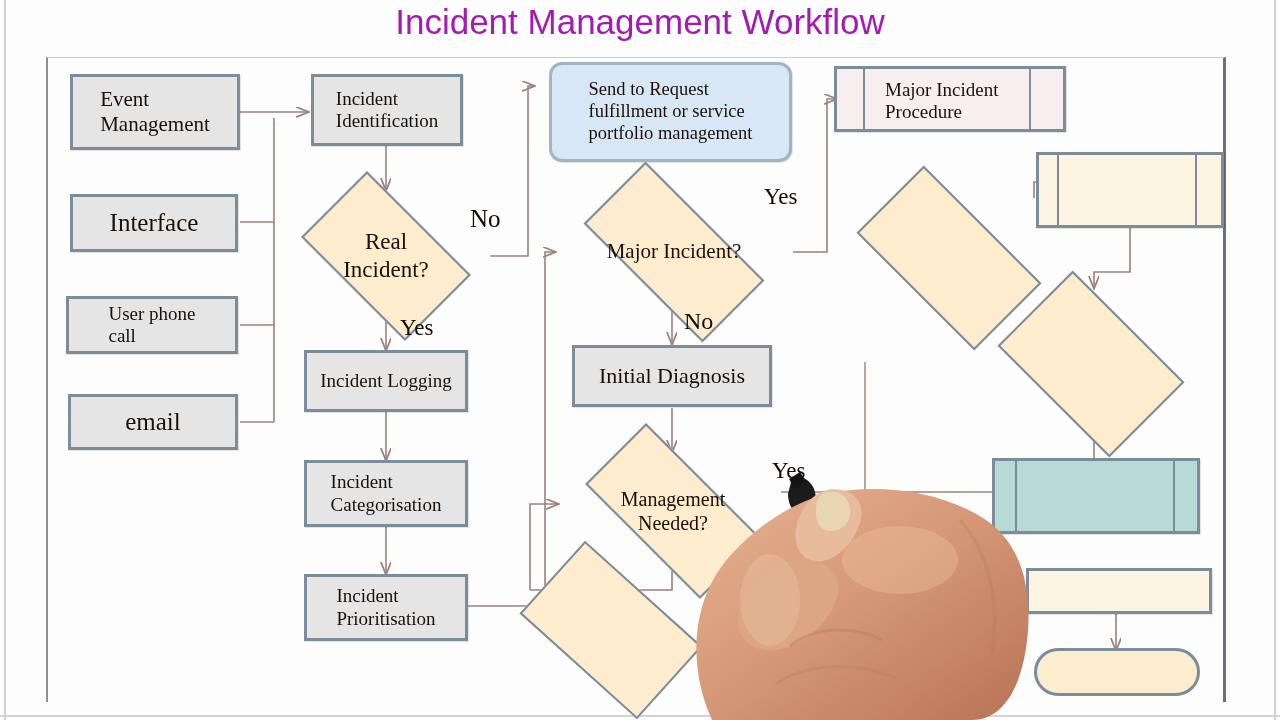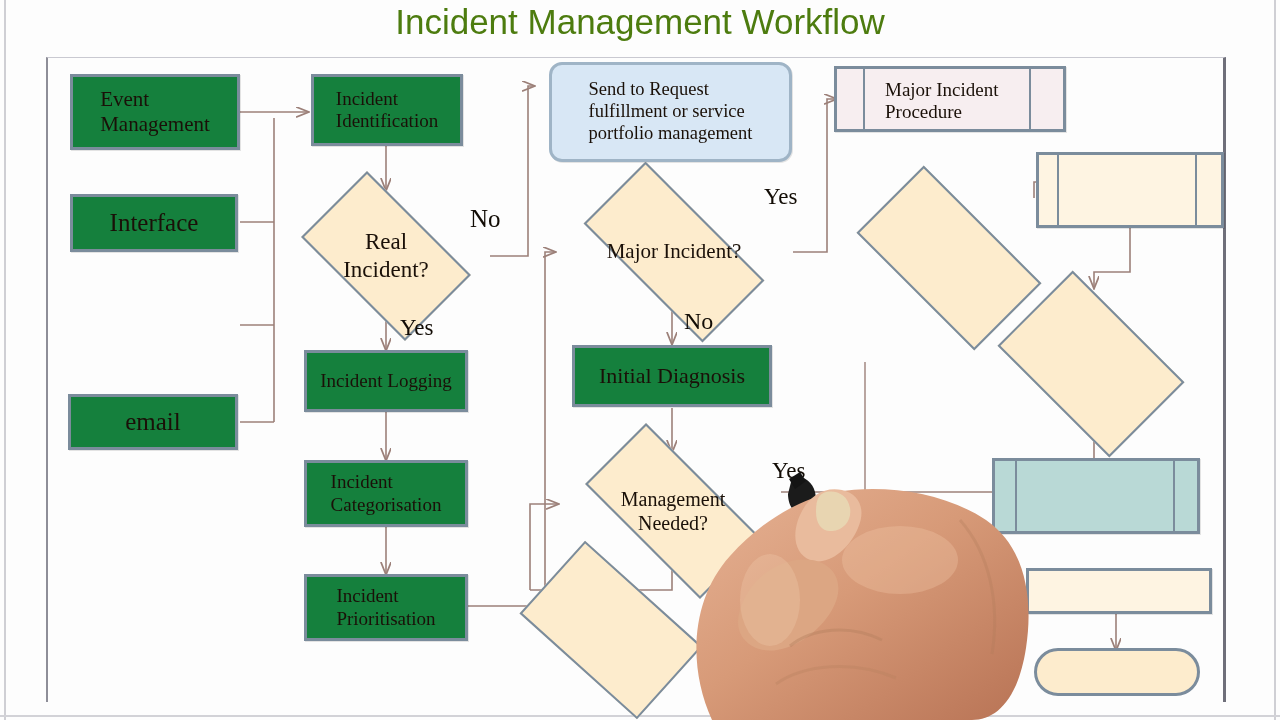--- a/index.html
+++ b/index.html
@@ -38,40 +38,40 @@
     border-top: 1.5px solid #c9c9d1;
     border-right: 3px solid #6f6f7a;
     background: transparent;
   }
 
   
   .title {
     position: absolute;
     left: 0; right: 0; top: 2px;
     text-align: center;
-    color: #4d7c0f;
+    color: #a21caf;
     font-size: 35px;
     font-family: "Liberation Sans", "DejaVu Sans", sans-serif;
     letter-spacing: 0px;
     white-space: nowrap;
   }
 
   
   .node {
     position: absolute;
     display: flex;
     align-items: center;
     justify-content: center;
     text-align: center;
     color: #1a1008;
     line-height: 1.18;
     z-index: 5;
   }
   .box {
-    background: #15803d;
+    background: #e5e5e5;
     border: 3px solid #7b8c9c;
     box-shadow: 1px 1px 0 rgba(0,0,0,0.10);
   }
   .box.cream-light { background: #fef4e2; }
   .box.pinkish { background: #f7eef0; }
   .box.teal { background: #b9d9d6; }
   .box.blue {
     background: #d8e7f5;
     border: 3px solid #9fb4c6;
     border-radius: 13px;
@@ -217,20 +217,24 @@
 
   <div class="node box leftish" style="left:70px;  top:74px;  width:170px; height:76px; font-size:21px;">
     <span class="label">Event
 Management</span>
   </div>
 
   <div class="node box" style="left:70px; top:194px; width:168px; height:58px; font-size:25px;">
     <span class="label">Interface</span>
   </div>
 
+  <div class="node box leftish" style="left:66px; top:296px; width:172px; height:58px; font-size:19px;">
+    <span class="label">User phone
+call</span>
+  </div>
 
   <div class="node box" style="left:68px; top:394px; width:170px; height:56px; font-size:25px;">
     <span class="label">email</span>
   </div>
 
   <div class="node box leftish" style="left:311px; top:74px; width:152px; height:72px; font-size:19px;">
     <span class="label">Incident
 Identification</span>
   </div>
 

